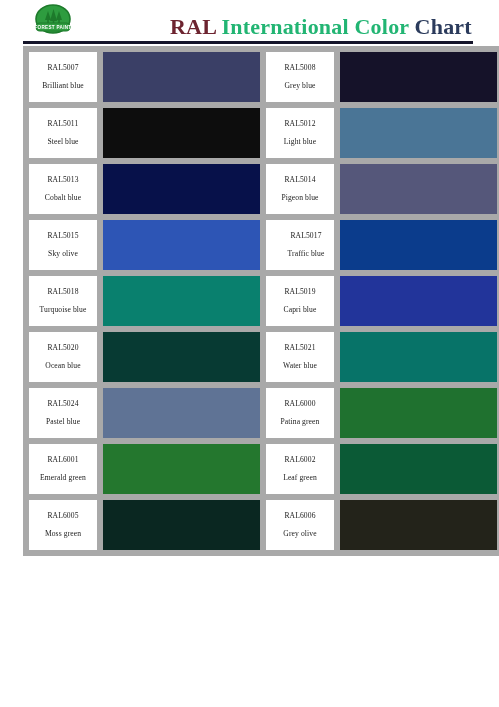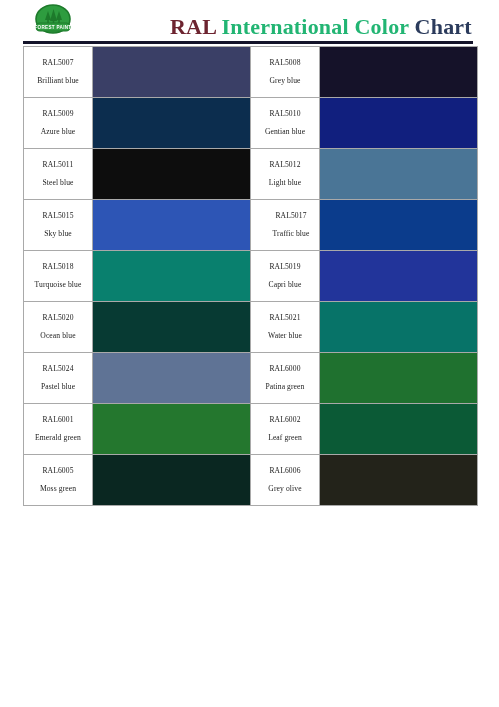--- a/index.html
+++ b/index.html
@@ -71,21 +71,21 @@
   
   #color-table {
     position: absolute;
     left: 23px;
     top: 46px;
     width: 450px;
     border-collapse: collapse;
     table-layout: fixed;
   }
   #color-table td {
-    border: 1px solid #f97316;
+    border: 6px solid #f97316;
     padding: 0;
     height: 50px;
     vertical-align: middle;
   }
   .label-cell {
     width: 68px;
     background: #ffffff;
     text-align: center;
     font-size: 7.5px;
     color: #1a1a1a;
@@ -154,54 +154,54 @@
           <td class="label-cell" style="border-color: rgb(169, 169, 169);">
             <span class="code">RAL5008</span>
             <span class="nm">Grey blue</span>
           </td>
           <td class="swatch-cell" style="border-color: rgb(169, 169, 169);">
             <span class="swatch" style="background: rgb(21, 18, 41);"></span>
           </td>
         </tr>
         <tr>
           <td class="label-cell" style="border-color: rgb(169, 169, 169);">
-            <span class="code">RAL5009</span>
-            <span class="nm">Azure blue</span>
-          </td>
-          <td class="swatch-cell" style="border-color: rgb(169, 169, 169);">
-            <span class="swatch" style="background: rgb(12, 45, 78);"></span>
-          </td>
-          <td class="label-cell" style="border-color: rgb(169, 169, 169);">
-            <span class="code">RAL5010</span>
-            <span class="nm">Gentian blue</span>
-          </td>
-          <td class="swatch-cell" style="border-color: rgb(169, 169, 169);">
-            <span class="swatch" style="background: rgb(17, 31, 126);"></span>
-          </td>
-        </tr>
-        <tr>
-          <td class="label-cell" style="border-color: rgb(169, 169, 169);">
             <span class="code">RAL5011</span>
             <span class="nm">Steel blue</span>
           </td>
           <td class="swatch-cell" style="border-color: rgb(169, 169, 169);">
             <span class="swatch" style="background: rgb(13, 13, 13);"></span>
           </td>
           <td class="label-cell" style="border-color: rgb(169, 169, 169);">
             <span class="code">RAL5012</span>
             <span class="nm">Light blue</span>
           </td>
           <td class="swatch-cell" style="border-color: rgb(169, 169, 169);">
             <span class="swatch" style="background: rgb(74, 117, 150);"></span>
           </td>
         </tr>
         <tr>
           <td class="label-cell" style="border-color: rgb(169, 169, 169);">
+            <span class="code">RAL5013</span>
+            <span class="nm">Cobalt blue</span>
+          </td>
+          <td class="swatch-cell" style="border-color: rgb(169, 169, 169);">
+            <span class="swatch" style="background: rgb(7, 17, 74);"></span>
+          </td>
+          <td class="label-cell" style="border-color: rgb(169, 169, 169);">
+            <span class="code">RAL5014</span>
+            <span class="nm">Pigeon blue</span>
+          </td>
+          <td class="swatch-cell" style="border-color: rgb(169, 169, 169);">
+            <span class="swatch" style="background: rgb(85, 87, 122);"></span>
+          </td>
+        </tr>
+        <tr>
+          <td class="label-cell" style="border-color: rgb(169, 169, 169);">
             <span class="code">RAL5015</span>
-            <span class="nm">Sky blue</span>
+            <span class="nm">Sky olive</span>
           </td>
           <td class="swatch-cell" style="border-color: rgb(169, 169, 169);">
             <span class="swatch" style="background: rgb(45, 85, 181);"></span>
           </td>
           <td class="label-cell" style="border-color: rgb(169, 169, 169); padding-left: 12px;">
             <span class="code">RAL5017</span>
             <span class="nm">Traffic blue</span>
           </td>
           <td class="swatch-cell" style="border-color: rgb(169, 169, 169);">
             <span class="swatch" style="background: rgb(11, 60, 140);"></span>

